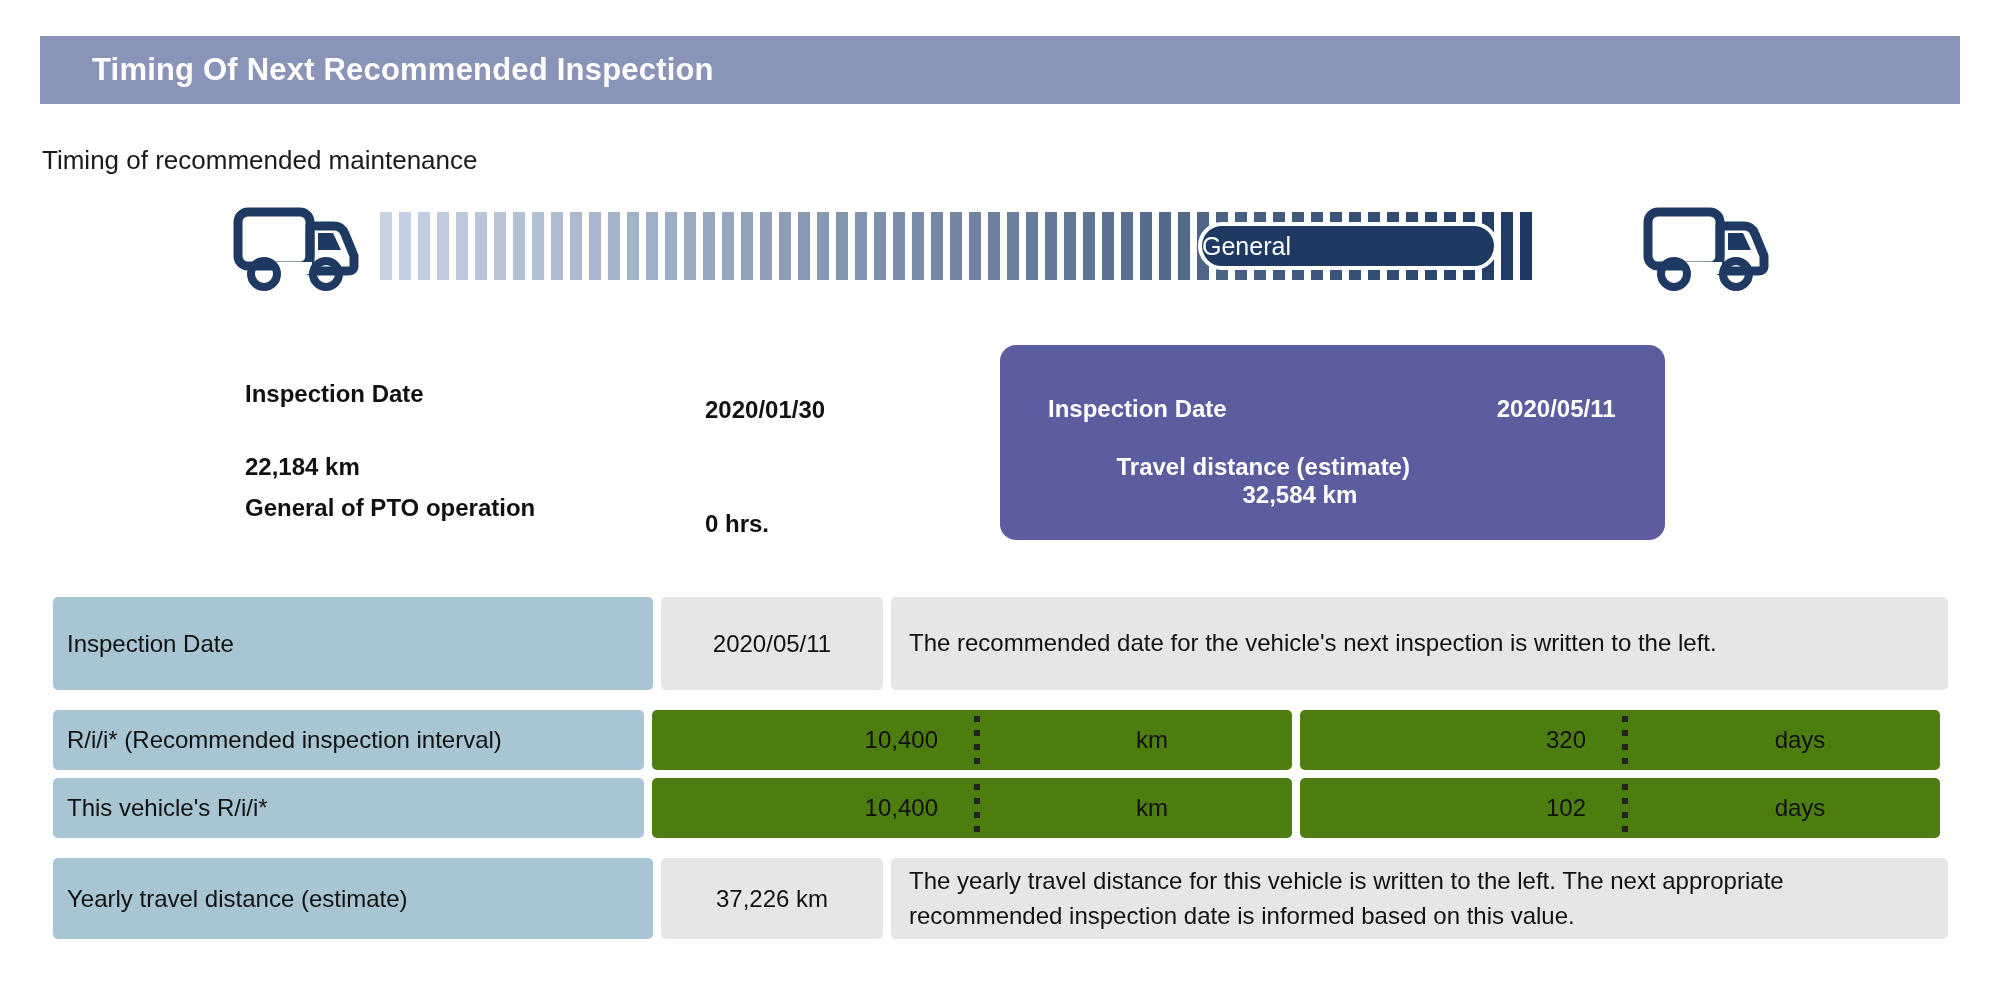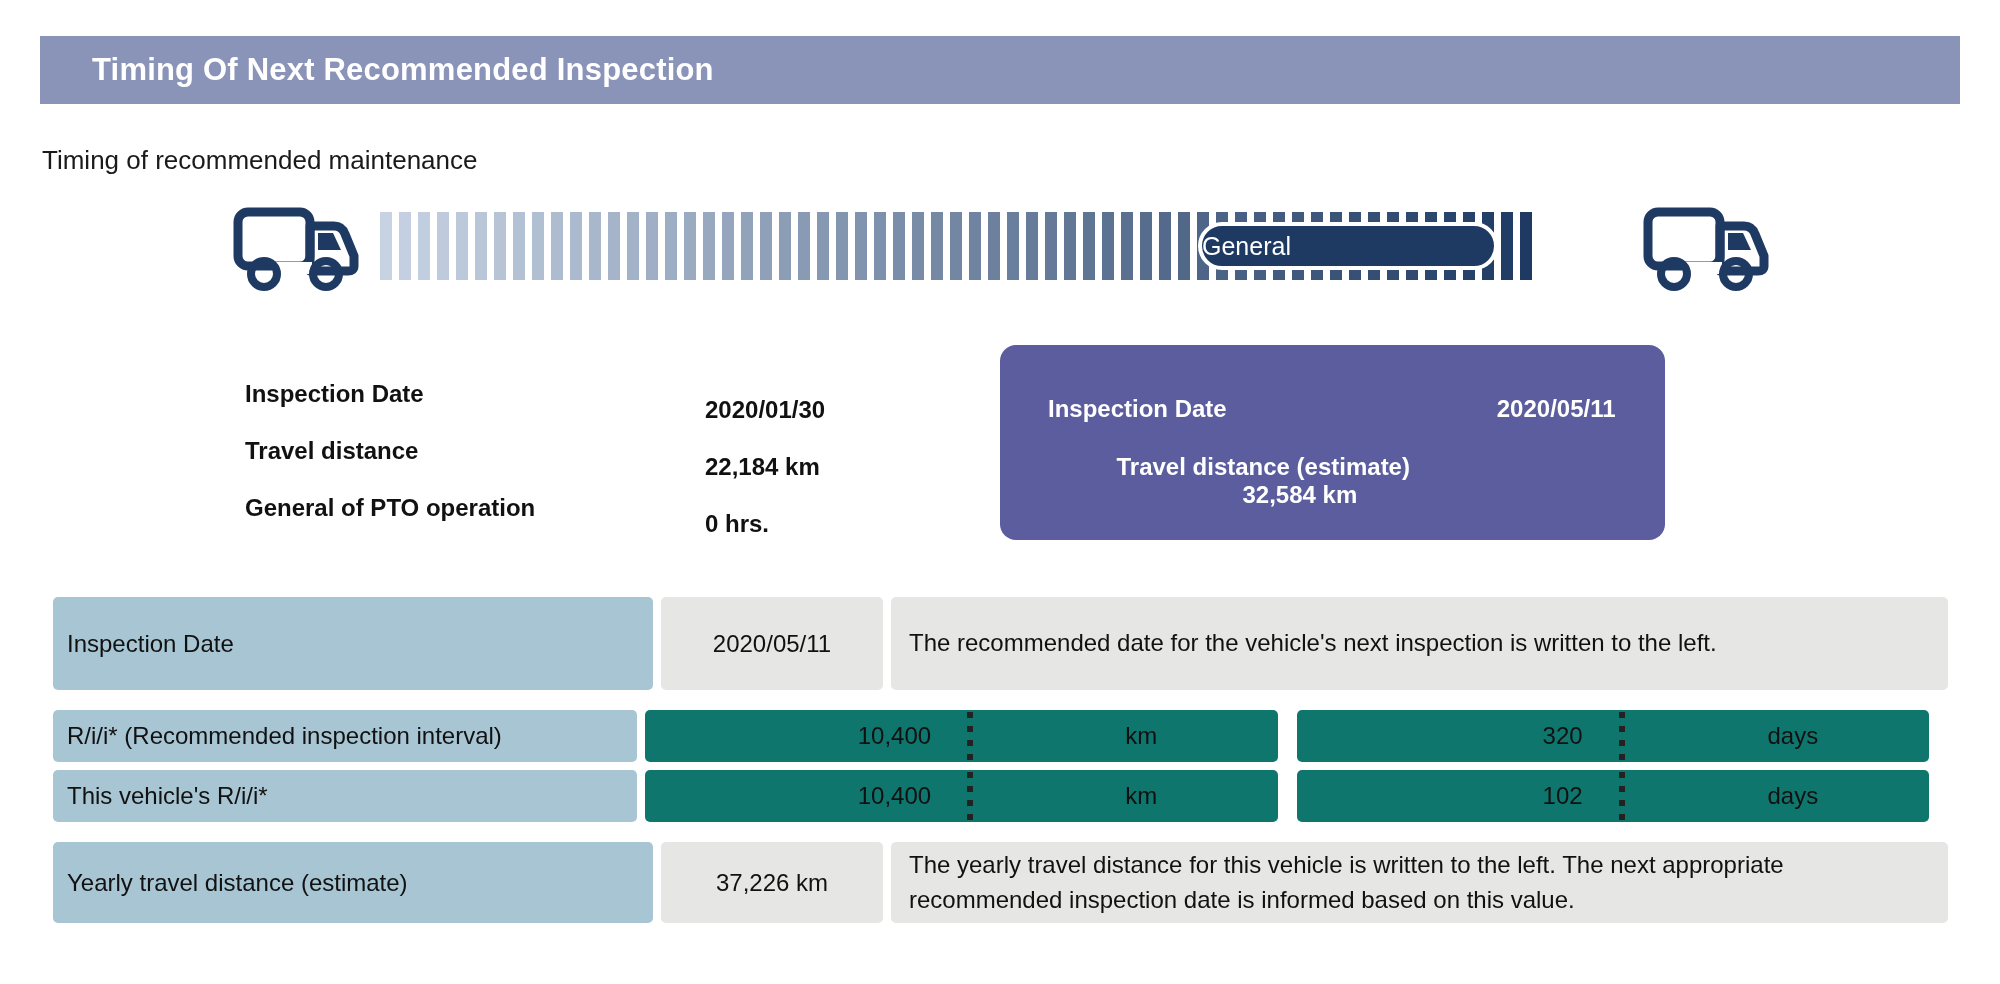--- a/index.html
+++ b/index.html
@@ -156,25 +156,25 @@
     display:flex; align-items:center;
     font-size:24px;
     color:#111111;
     padding:0 18px;
     box-sizing:border-box;
     line-height:1.45;
   }
   
   .t-pair{
     width:650px;
-    background:#0f766e;
+    background:#4d7c0f;
     border-radius:5px;
     display:flex;
     align-items:center;
-    margin-right:19px;
+    margin-right:8px;
     font-size:24px;
     color:#111111;
   }
   .pair-value{
     width:290px;
     text-align:right;
     padding-right:4px;
     box-sizing:border-box;
   }
   .pair-dots{
@@ -192,21 +192,21 @@
     display:block;
     width:6px;height:6px;
     background:#222222;
   }
   .pair-unit{
     flex:1;
     text-align:center;
   }
 
   .row-tall{ height:93px; }
-  .row-short{ height:52px; }
+  .row-short{ height:60px; }
   .row-xtall{ height:81px; }
 
   #row-spacer{ height:12px; }
 </style>
 </head>
 <body>
 
 <div id="header-banner">
   <div id="header-title">Timing Of Next Recommended Inspection</div>
 </div>
@@ -302,21 +302,20 @@
     <circle cx="96" cy="74" r="13" fill="none" stroke="#1e3a63" stroke-width="8"></circle>
   </svg>
 </div>
 
 <div id="left-stats">
   <div class="stat-row">
     <div class="stat-label">Inspection Date</div>
     <div class="stat-value">2020/01/30</div>
   </div>
   <div class="stat-row">
-    <div class="stat-label">Travel distance</div>
     <div class="stat-value">22,184 km</div>
   </div>
   <div class="stat-row">
     <div class="stat-label">General of PTO operation</div>
     <div class="stat-value">0 hrs.</div>
   </div>
 </div>
 
 <div id="estimate-card">
   <div class="card-row" id="card-row-0">

